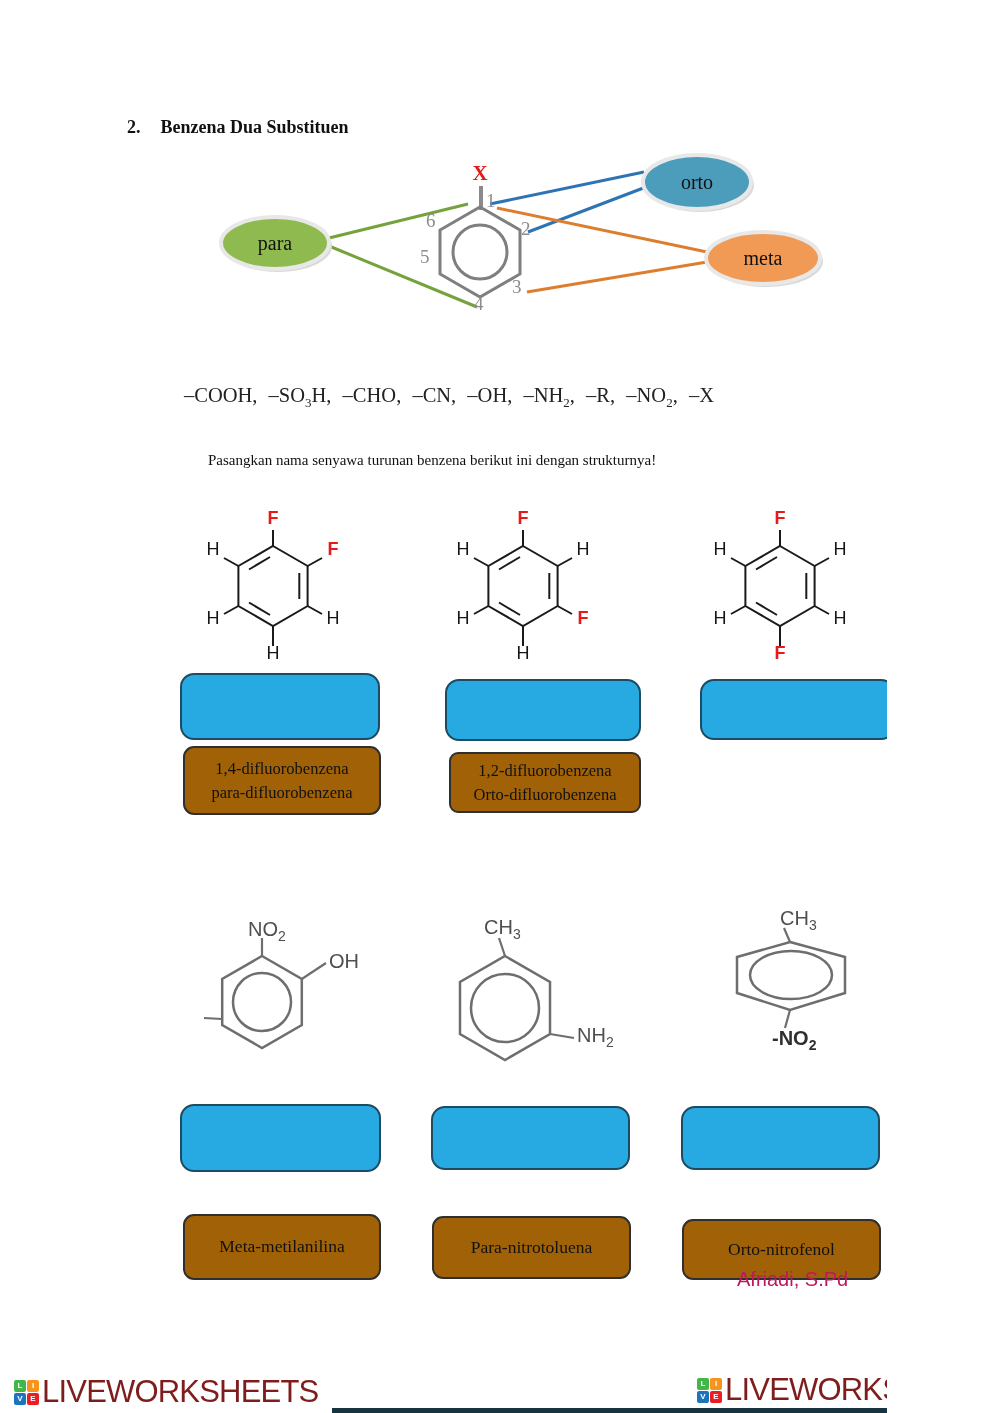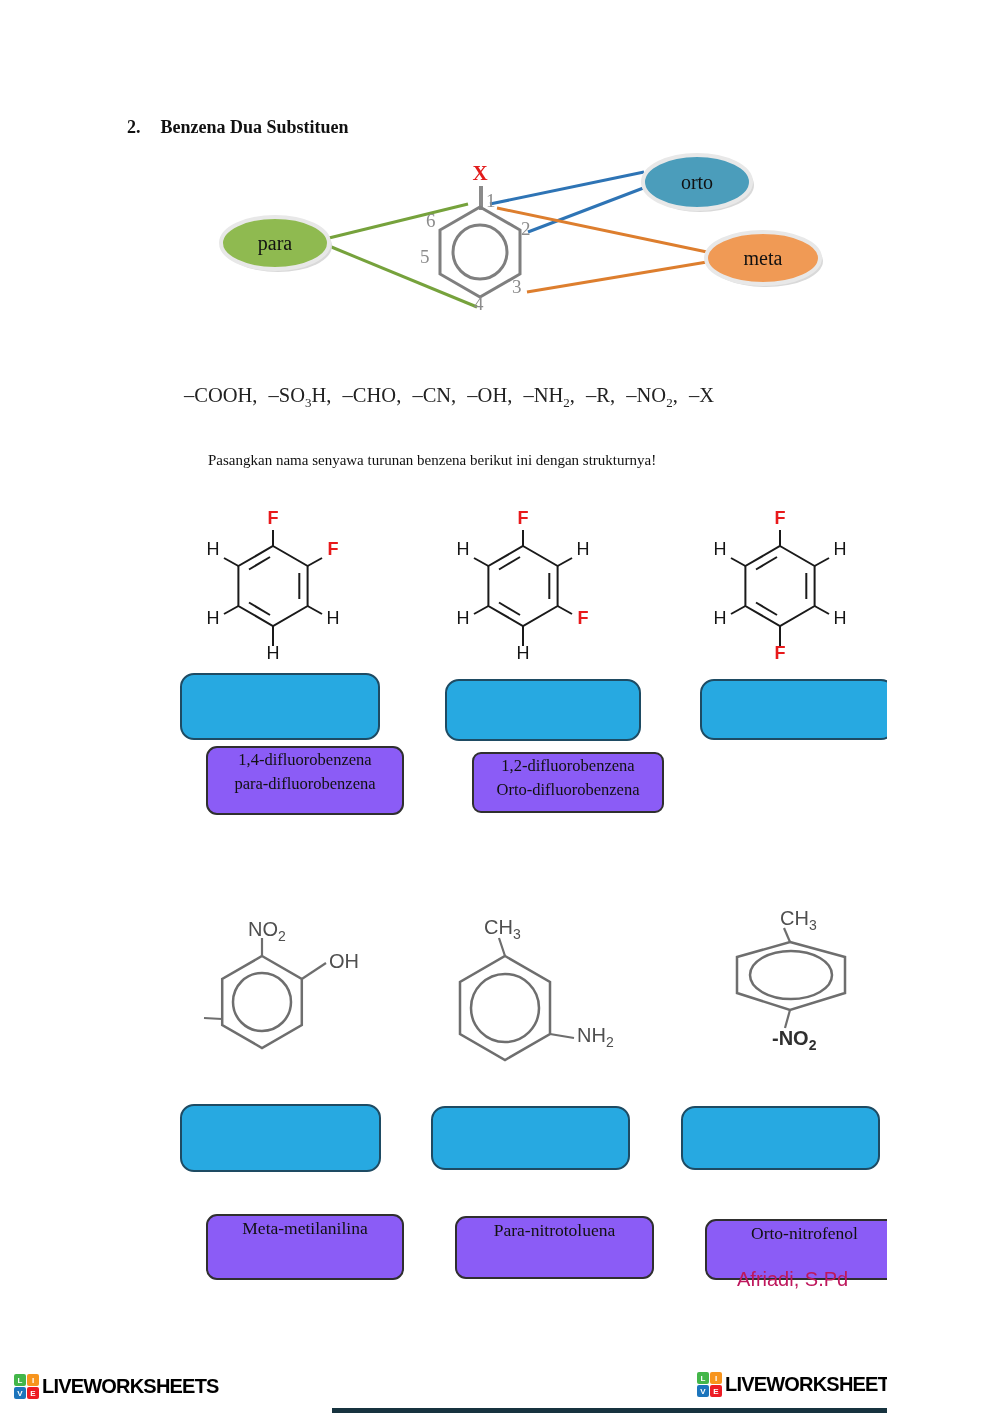--- a/index.html
+++ b/index.html
@@ -7,22 +7,22 @@
         font-family:"Liberation Serif",serif;color:#111;}
   .abs{position:absolute;}
   .title{left:127px;top:117px;font-size:18px;font-weight:bold;}
   .title .num{margin-right:20px;}
   .rule-text{left:112px;top:357px;font-size:17.5px;width:800px;}
   .priority{left:184px;top:384px;font-size:20.5px;word-spacing:6px;color:#222;}
   .priority sub{font-size:13px;}
   .match-prompt{left:208px;top:452px;font-size:15px;}
   
   .dropbox{background:#27a9e1;border:2px solid #1e4b63;border-radius:14px;}
-  .wbox{background:#8b5cf6;border:2px solid #2f2f2f;border-radius:11px;display:flex;flex-direction:column;
-        align-items:center;text-align:center;font-size:16.5px;line-height:1.45;margin-left:23px;}
+  .wbox{background:#a16207;border:2px solid #2f2f2f;border-radius:11px;display:flex;flex-direction:column;
+        justify-content:center;align-items:center;text-align:center;font-size:16.5px;line-height:1.45;}
   .wbox-lg{font-size:17.5px;}
   
   .diag-num{font-family:"Liberation Serif",serif;font-size:19px;fill:#8c8c8c;}
   .bubble-label{font-family:"Liberation Serif",serif;font-size:20px;fill:#111;}
   .x-label{font-family:"Liberation Serif",serif;font-size:21px;font-weight:bold;fill:#e21b1b;}
   .atom{font-family:"Liberation Sans",sans-serif;font-size:18px;fill:#151515;}
   .atom-f{font-family:"Liberation Sans",sans-serif;font-size:18px;fill:#e8191b;font-weight:bold;}
   .chem-lbl{font-family:"Liberation Sans",sans-serif;font-size:20px;fill:#4f4f4f;}
   .chem-bold{font-family:"Liberation Sans",sans-serif;font-size:20px;fill:#2f2f2f;font-weight:bold;}
   .svgsub{font-size:14px;}
@@ -30,21 +30,21 @@
   .ringline2{stroke:#6e6e6e;stroke-width:2.5;fill:none;}
   .bond{stroke:#1a1a1a;stroke-width:2;}
   .bondg{stroke:#6e6e6e;stroke-width:2.2;}
   
   .credit{left:737px;top:1268px;font-family:"Liberation Sans",sans-serif;font-size:20px;color:#be185d;}
   .logo{display:flex;align-items:center;gap:3px;}
   .logo-grid{display:grid;grid-template-columns:12px 12px;grid-template-rows:12px 12px;gap:1px;}
   .logo-sq{width:12px;height:12px;border-radius:2px;color:#fff;font-family:"Liberation Sans",sans-serif;
            font-size:8px;font-weight:bold;display:flex;align-items:center;justify-content:center;}
   .sq-l{background:#43b649;} .sq-i{background:#f7941d;} .sq-v{background:#1c75bc;} .sq-e{background:#ed1c24;}
-  .logo-text{font-family:"Liberation Sans",sans-serif;font-weight:700;font-size:20px;color:#000000;letter-spacing:-0.8px;}
+  .logo-text{font-family:"Liberation Sans",sans-serif;font-weight:400;font-size:31px;color:#7f1d1d;letter-spacing:-0.8px;}
   .bottom-bar{left:332px;top:1408px;width:668px;height:5px;background:#17333f;}
 </style>
 </head>
 <body>
 
 <div class="page">
 
   <div class="abs title">
     <span class="num">2.</span><span>Benzena Dua Substituen</span>
   </div>

